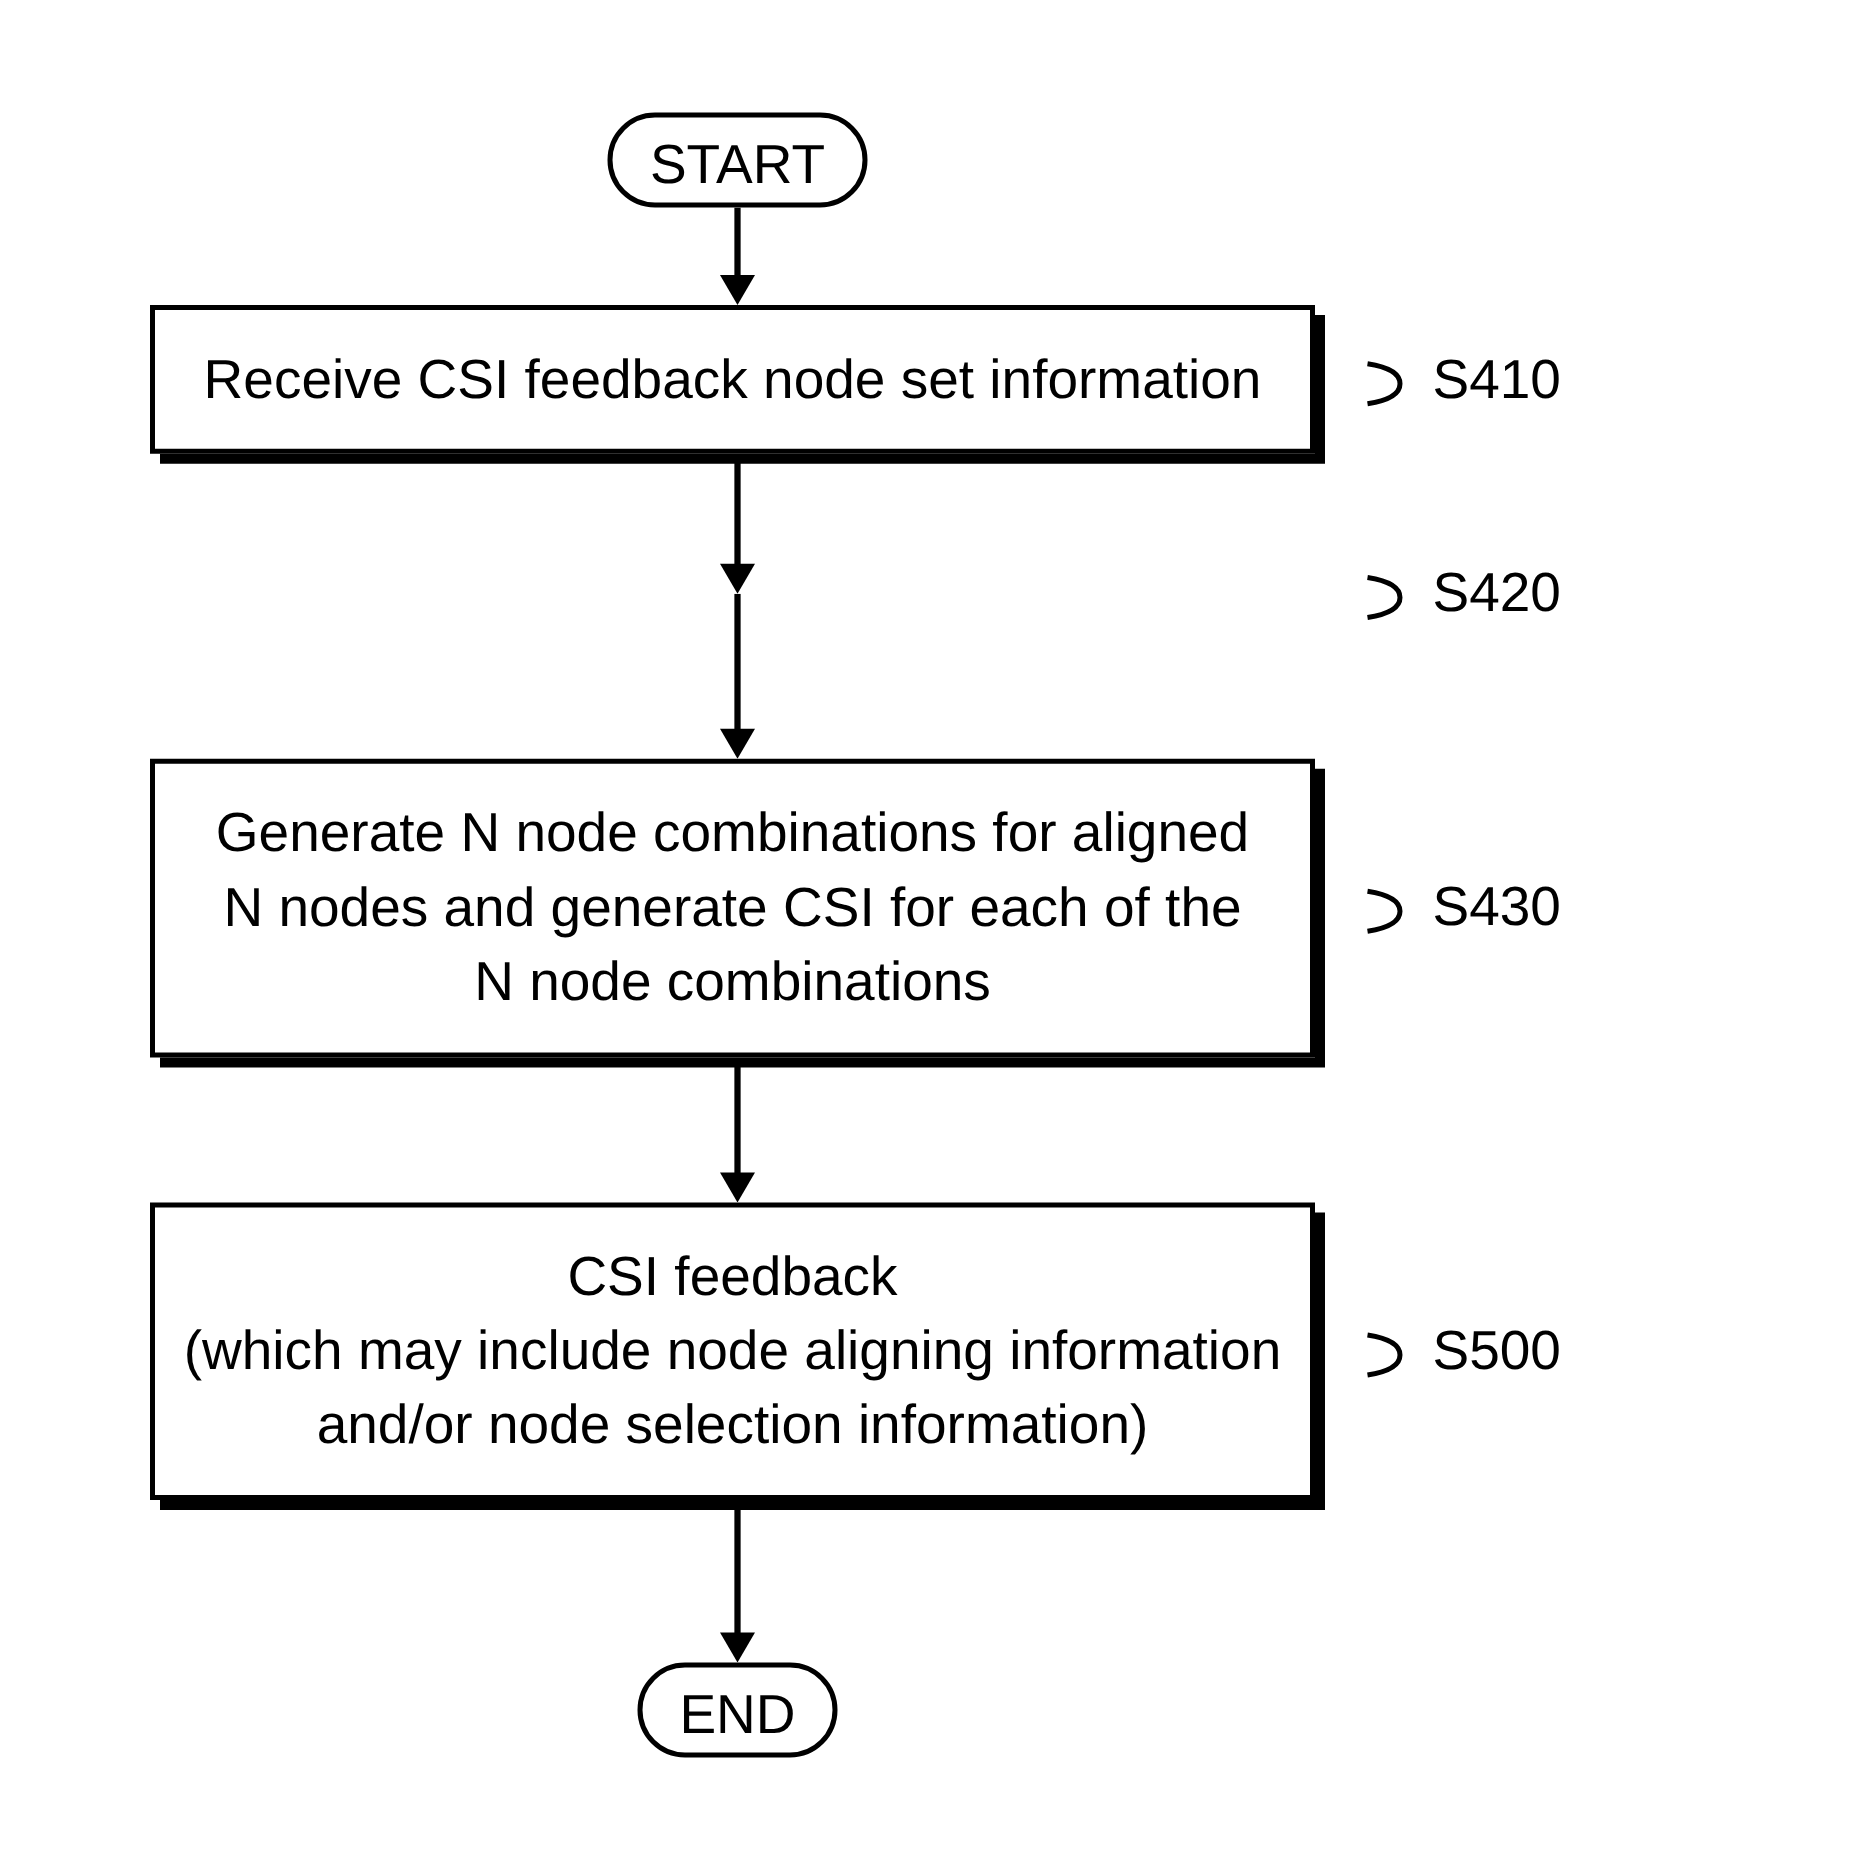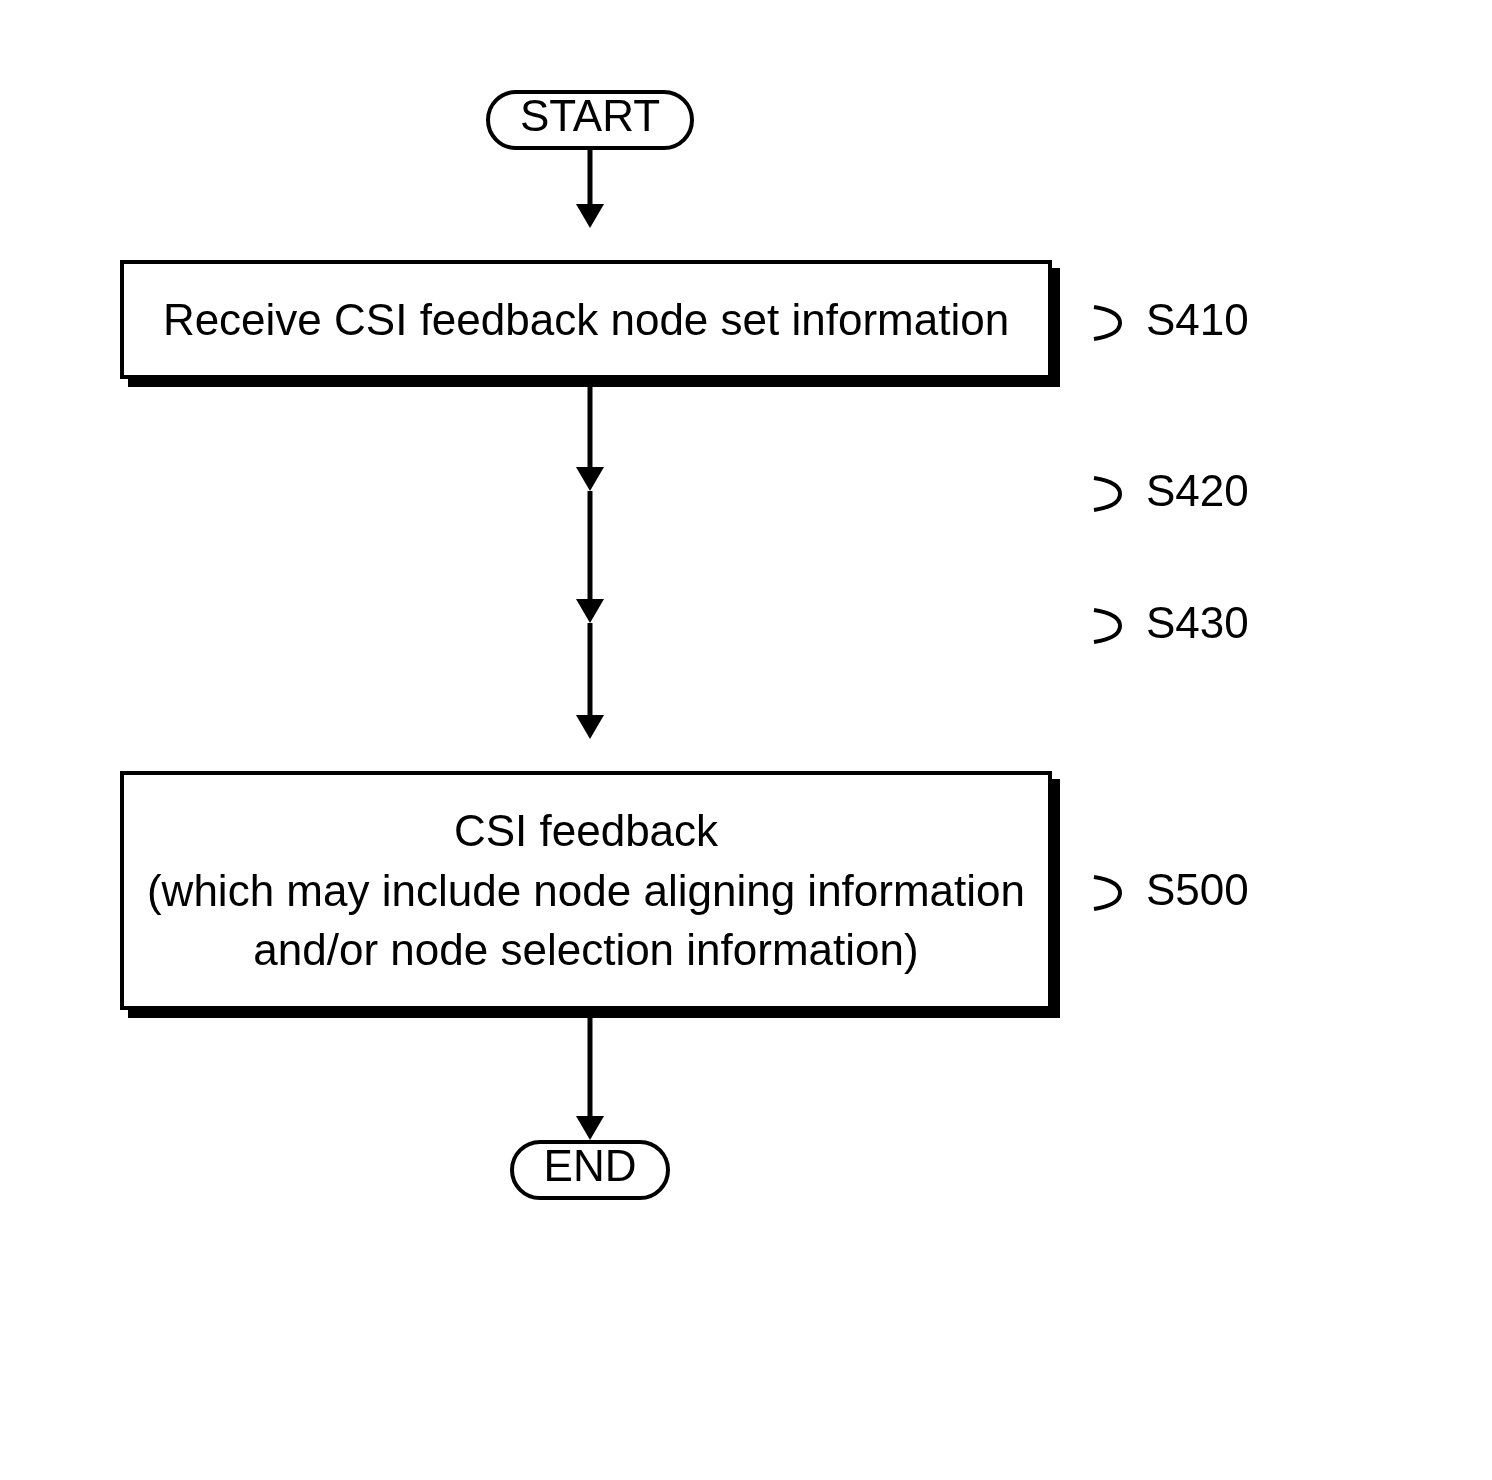--- a/index.html
+++ b/index.html
@@ -15,21 +15,21 @@
     position: absolute;
     left: 120px;
     top: 90px;
     width: 1280px;
   }
   .terminator {
     position: relative;
     margin: 0 auto;
     border: 4px solid #000;
     border-radius: 999px;
-    padding: 0 30px 8px 30px;
+    padding: 16px 30px 8px 30px;
     font-size: 44px;
     line-height: 1;
     display: inline-block;
     background: #fff;
     font-weight: 400;
   }
   .term-row {
     text-align: center;
     width: 940px;   
   }
@@ -41,21 +41,20 @@
     position: relative;
     width: 932px;
     border: 4px solid #000;
     background: #fff;
     box-shadow: 8px 8px 0 #000;
     font-size: 44px;
     line-height: 1.35;
     text-align: center;
     padding: 26px 20px;
     box-sizing: border-box;
-    margin-top: 32px;
   }
   .label {
     position: absolute;
     left: 970px;
     font-size: 44px;
     white-space: nowrap;
     display: flex;
     align-items: flex-end;
     top: 50%;
     transform: translateY(-50%);
@@ -112,20 +111,21 @@
   </div>
 
   <div class="arrow">
     <svg width="40" height="132">
       <line x1="20" y1="0" x2="20" y2="112" stroke="#000" stroke-width="5"></line>
       <polygon points="20,132 6,108 34,108" fill="#000"></polygon>
     </svg>
   </div>
 
   <div class="process-wrap">
+    <div class="process-box">Generate N node combinations for aligned<br>N nodes and generate CSI for each of the<br>N node combinations</div>
     <div class="label">
       <svg width="56" height="44">
           <path d="M4 6 Q30 10 30 22 Q30 34 4 38" fill="none" stroke="#000" stroke-width="4"></path>
         </svg>
       <span>S430</span>
     </div>
   </div>
 
   <div class="arrow">
     <svg width="40" height="116">

